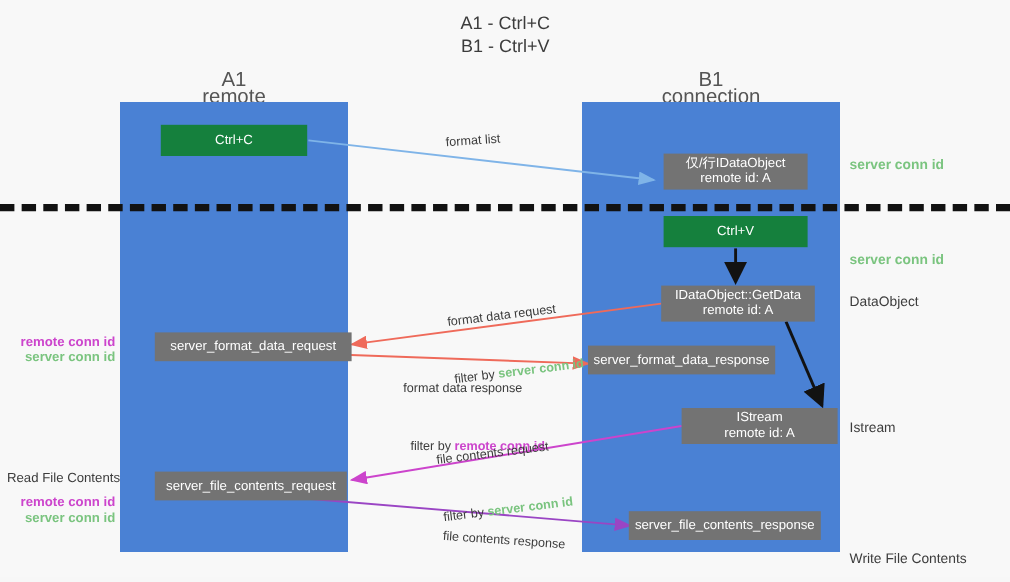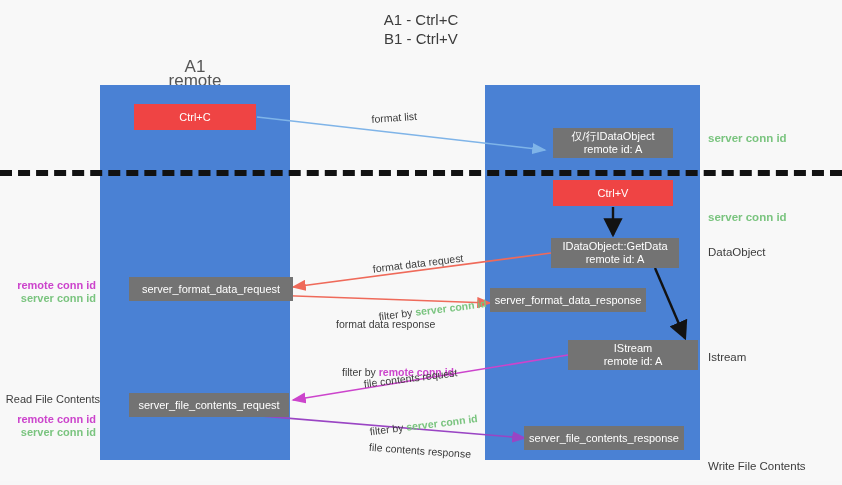--- a/index.html
+++ b/index.html
@@ -52,21 +52,21 @@
     display: flex;
     flex-direction: column;
     align-items: center;
     justify-content: center;
     color: #ffffff;
     font-size: 11px;
     line-height: 13px;
     text-align: center;
     white-space: pre;
   }
-  .node.green { background: #ef4444; }
+  .node.green { background: #15803d; }
   .node.orange { background: #737373; }
   .side-label {
     position: absolute;
     font-size: 11.5px;
     color: #3c3c3c;
     line-height: 14px;
     white-space: pre;
   }
   .conn-green {
     color: #7ac47f;
@@ -105,20 +105,22 @@
 </head>
 <body>
 
 <div id="canvas">
 
   <div class="title">A1 - Ctrl+C
 B1 - Ctrl+V</div>
 
   <div class="col-header" style="left:100px; top:60px; width:190px;">A1
 remote</div>
+  <div class="col-header" style="left:485px; top:60px; width:215px;">B1
+connection</div>
 
   <div class="lane" style="left:100px; top:85px; width:190px; height:375px;"></div>
   <div class="lane" style="left:485px; top:85px; width:215px; height:375px;"></div>
 
   <svg class="layer">
     <defs>
       <marker id="ah-blue" markerWidth="9" markerHeight="7" refX="8" refY="3.5" orient="auto">
         <polygon points="0 0, 9 3.5, 0 7" fill="#7fb4e8"></polygon>
       </marker>
       <marker id="ah-red" markerWidth="9" markerHeight="7" refX="8" refY="3.5" orient="auto">

